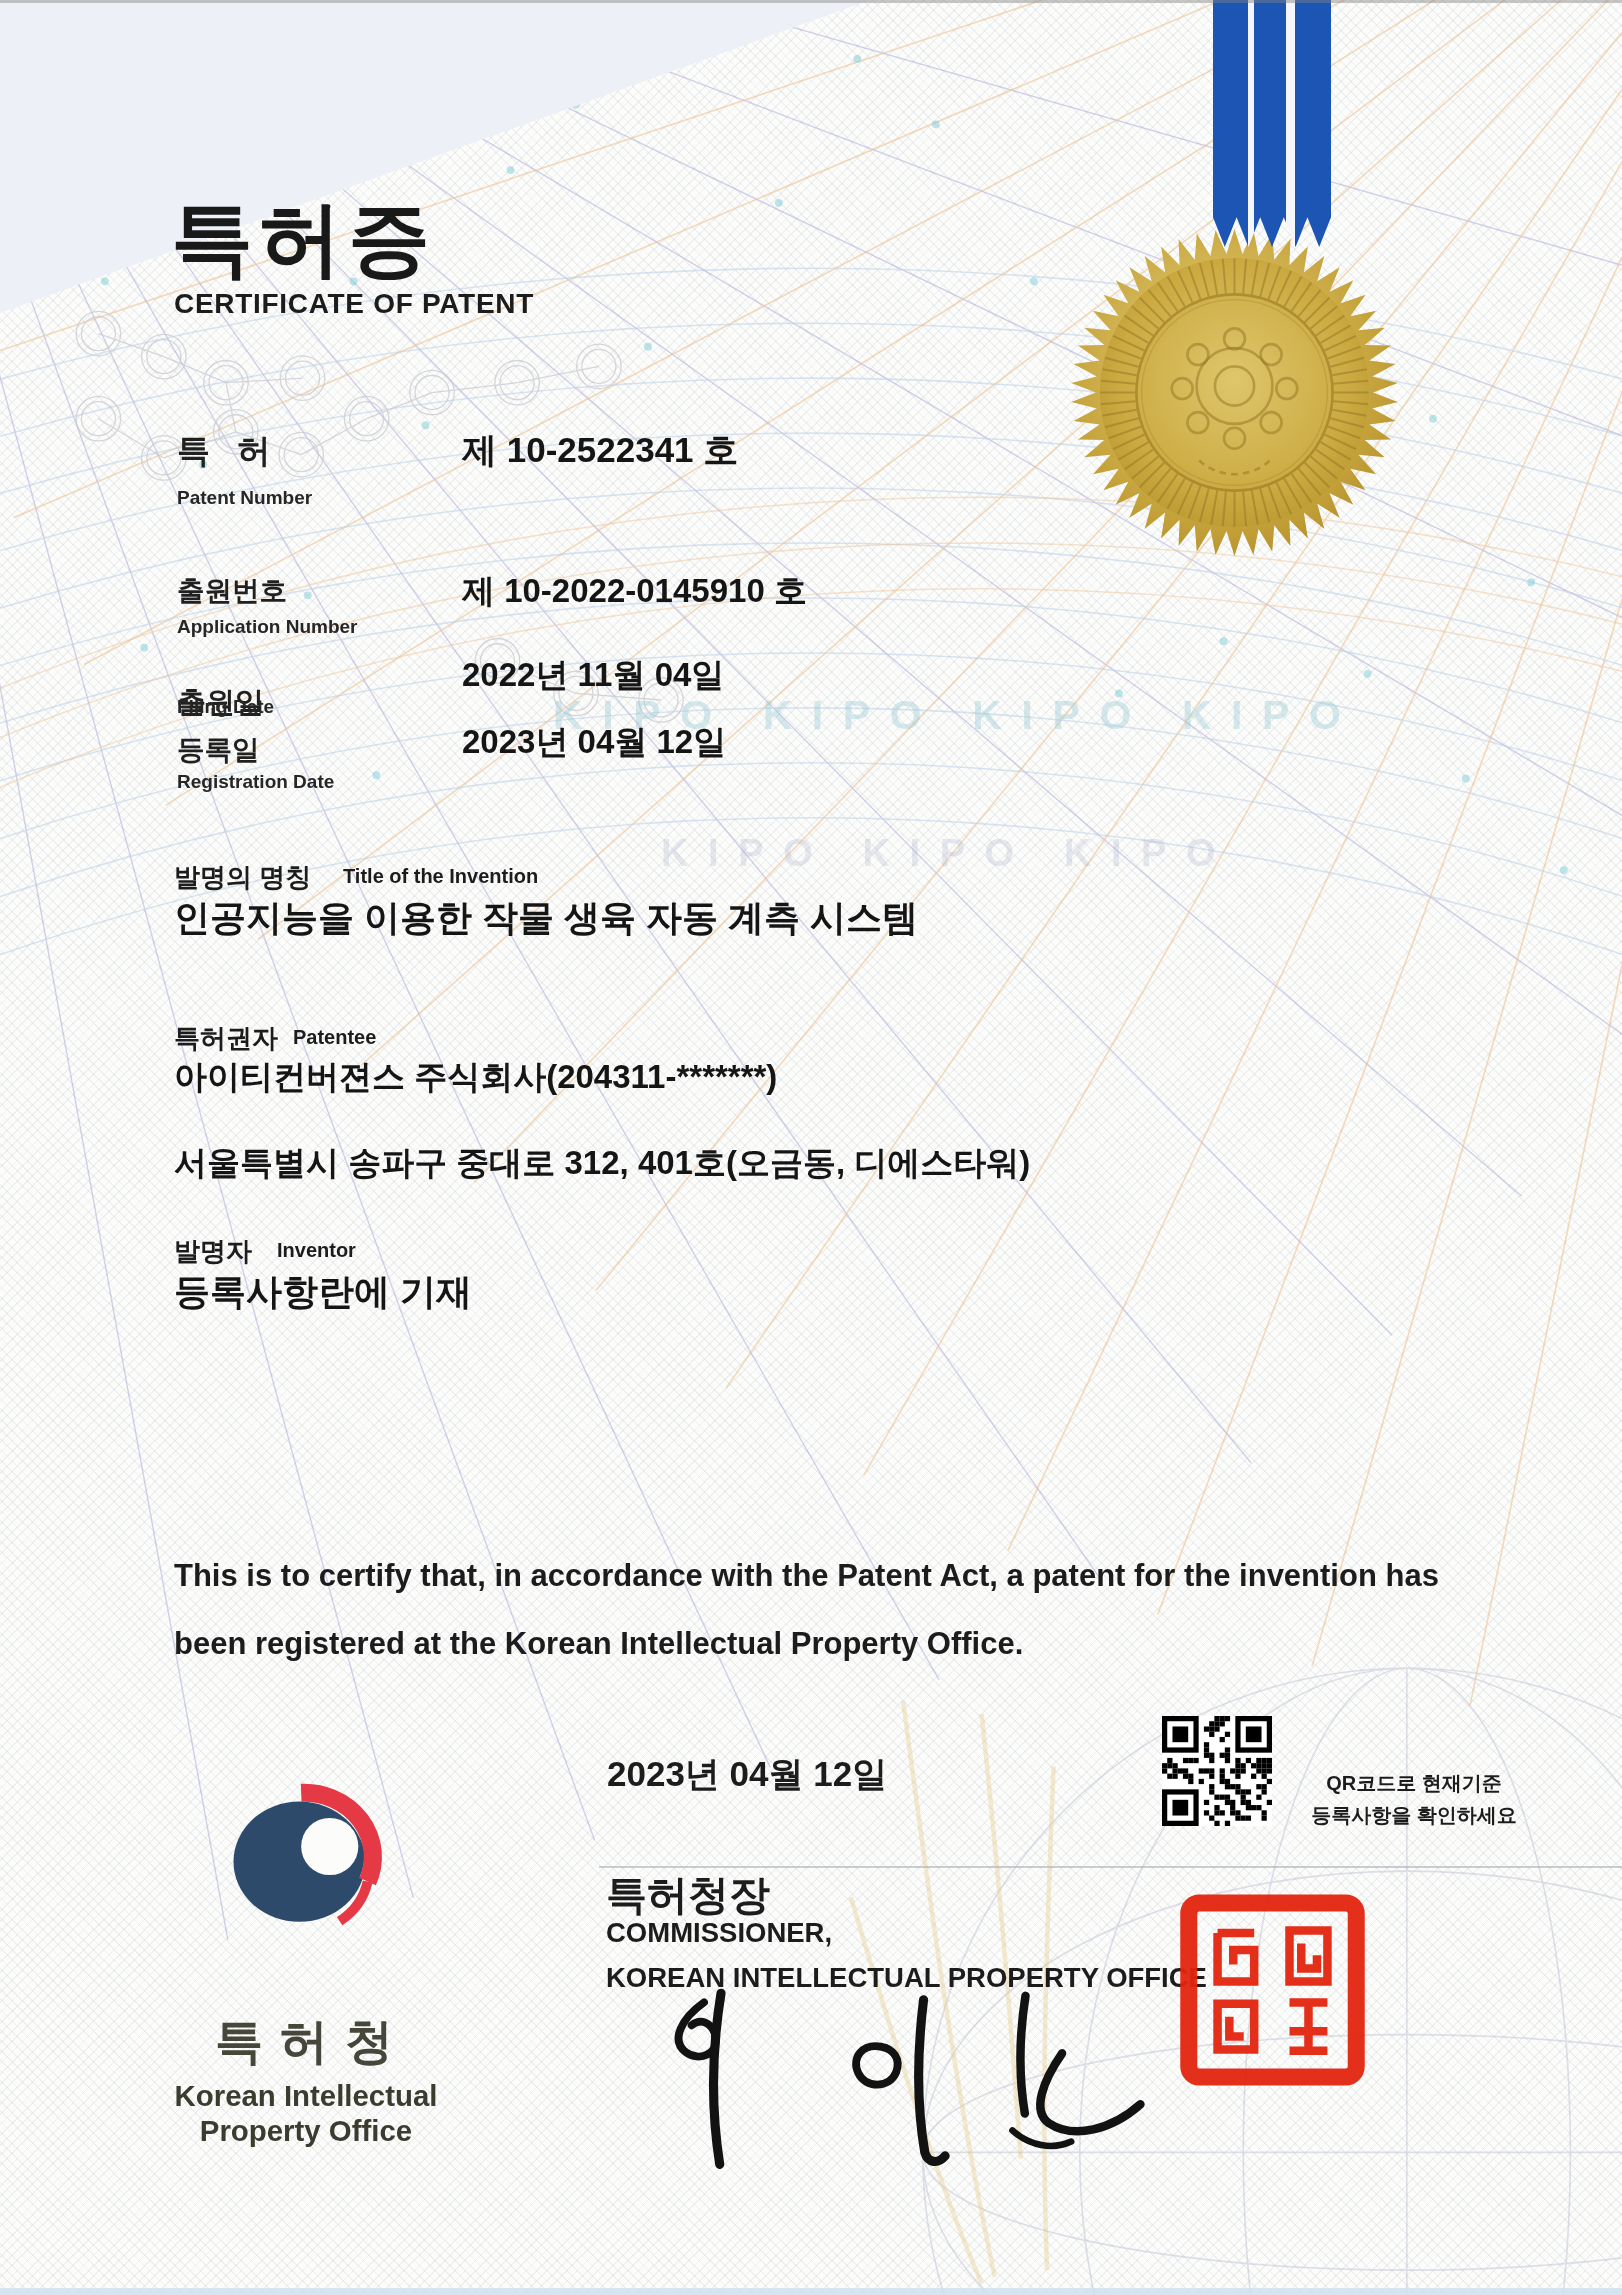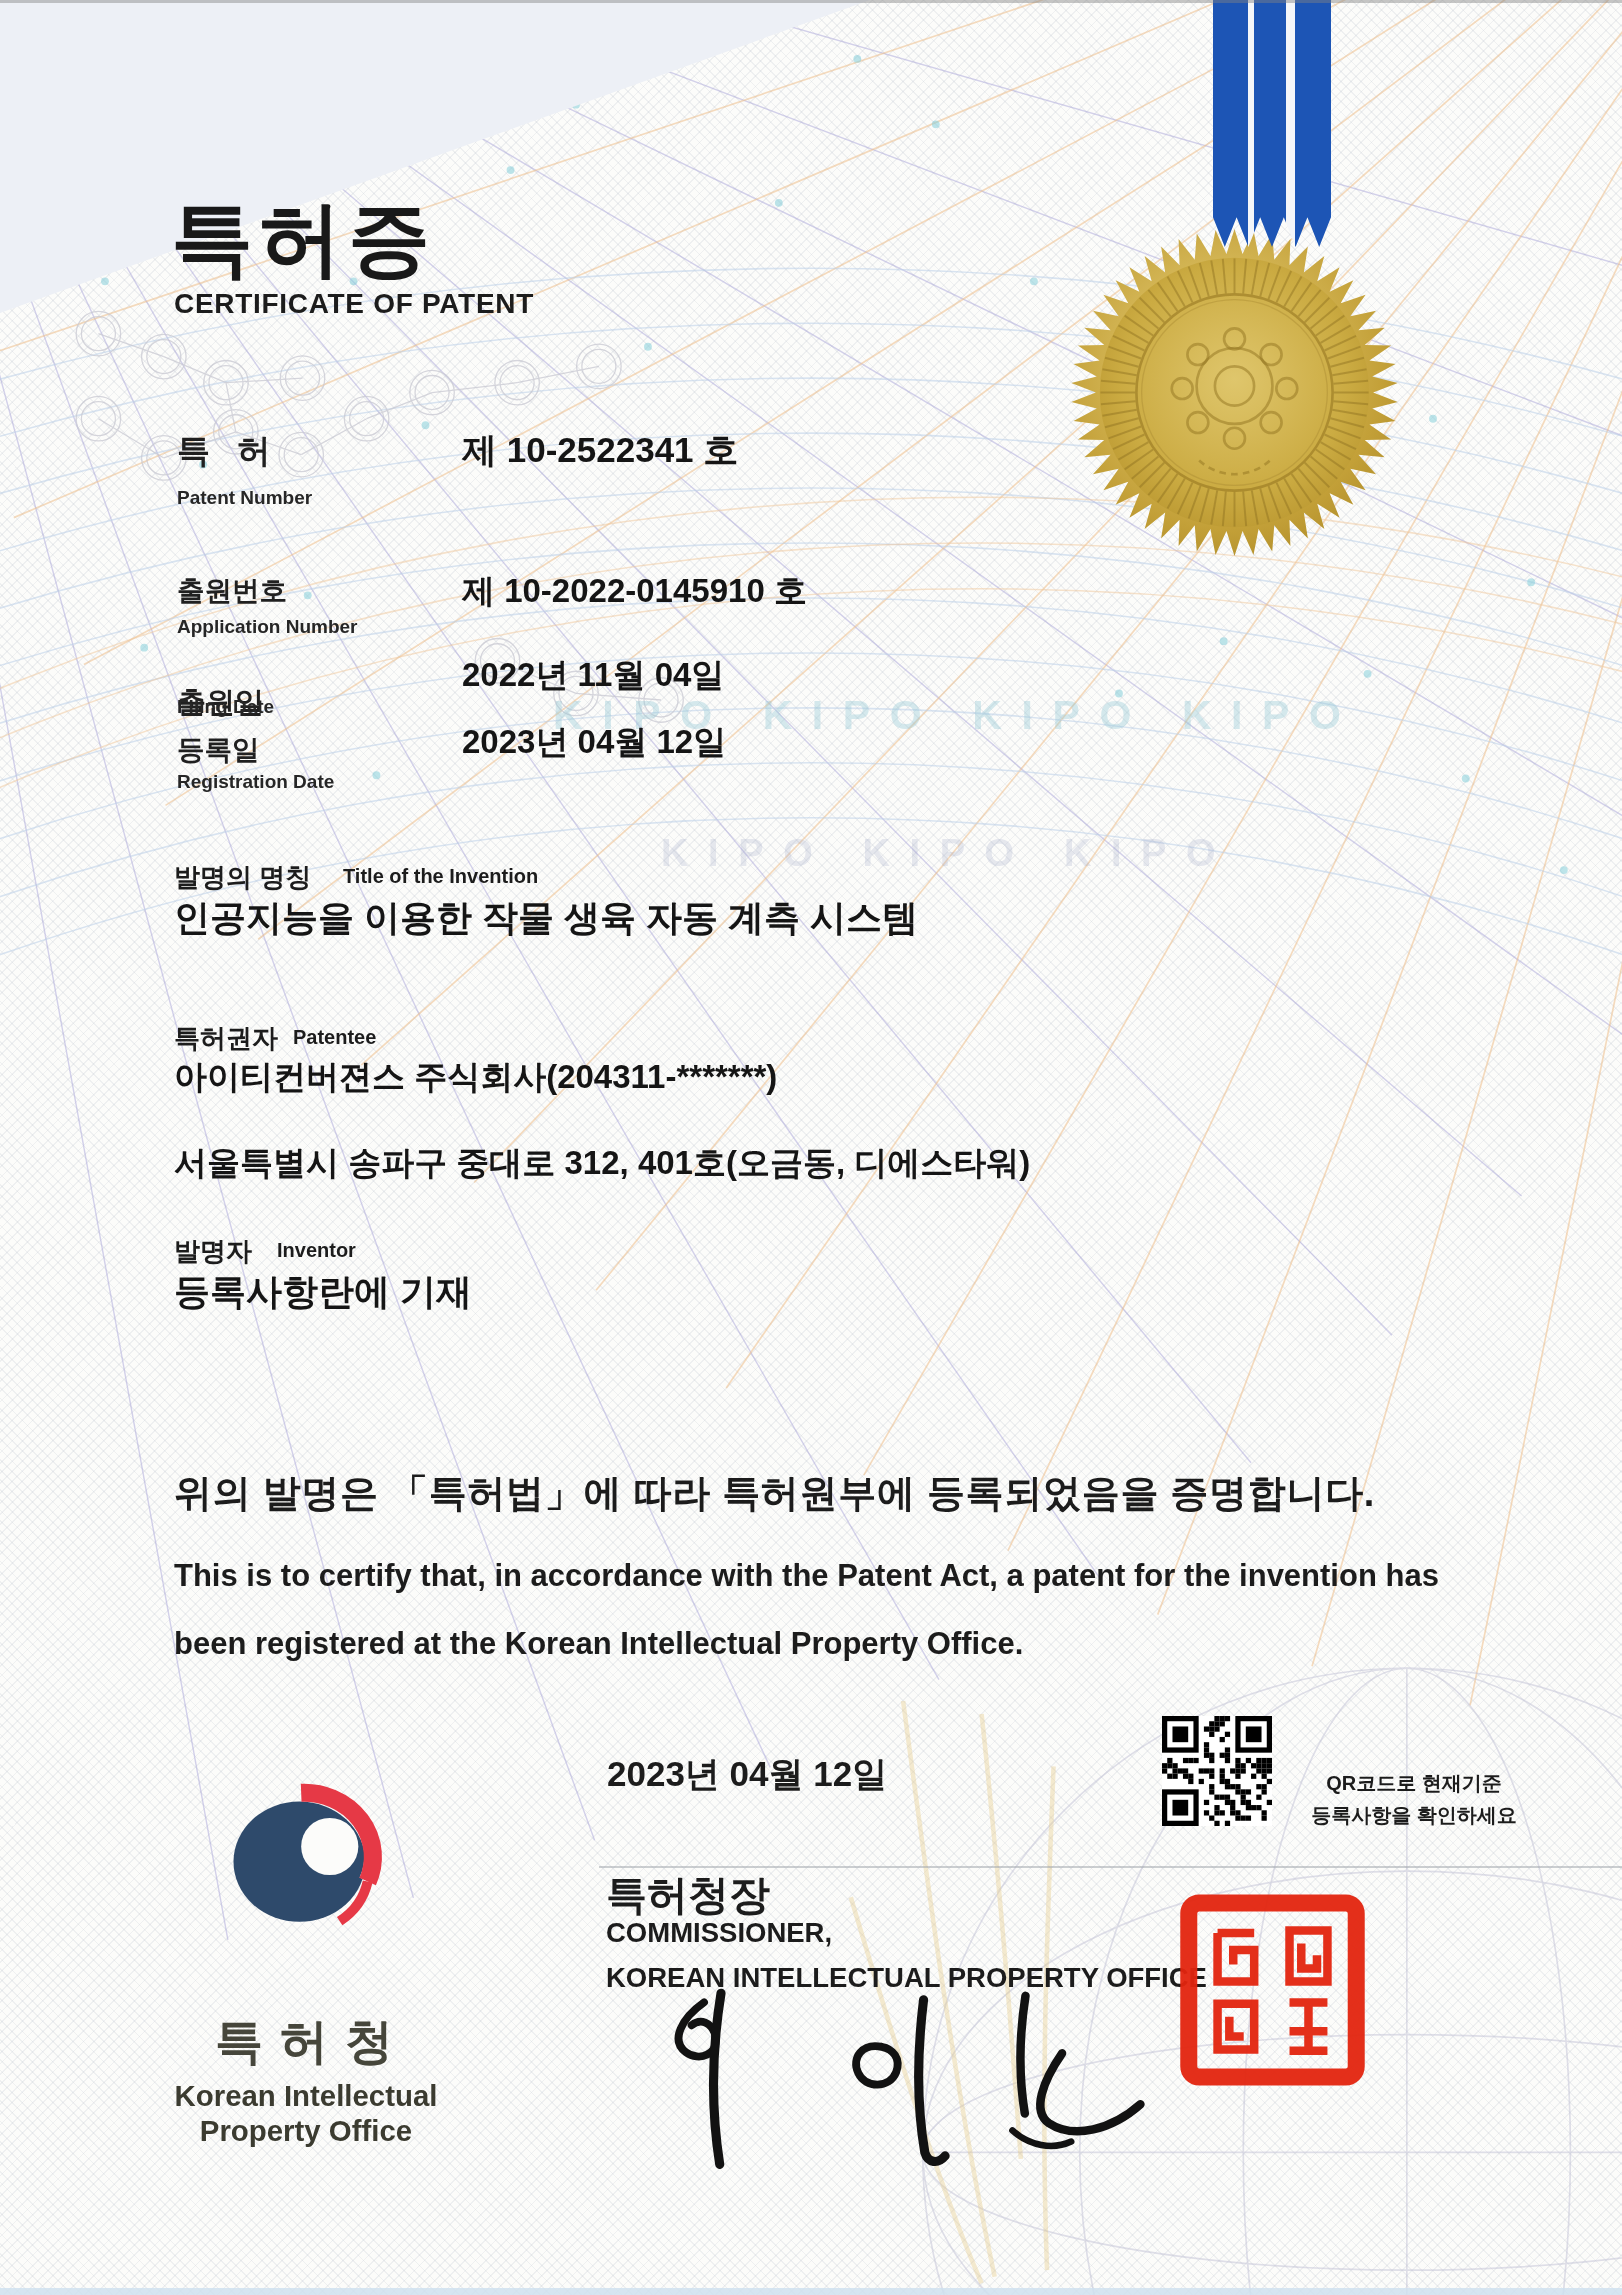--- a/index.html
+++ b/index.html
@@ -364,21 +364,20 @@
 
   <div class="txt pat-label">특허권자</div>
   <div class="txt pat-en">Patentee</div>
   <div class="txt val pat-name">아이티컨버젼스 주식회사(204311-*******)</div>
   <div class="txt val pat-addr">서울특별시 송파구 중대로 312, 401호(오금동, 디에스타워)</div>
 
   <div class="txt invt-label">발명자</div>
   <div class="txt invt-en">Inventor</div>
   <div class="txt val invt-val">등록사항란에 기재</div>
 
-  <div class="txt stmt-ko">위의 발명은 「특허법」에 따라 특허원부에 등록되었음을 증명합니다.</div>
   <div class="txt stmt-en">This is to certify that, in accordance with the Patent Act, a patent for the invention has been registered at the Korean Intellectual Property Office.</div>
 
   <div class="txt issue-date">2023년 04월 12일</div>
   <svg class="qr" width="110" height="110" viewBox="0 0 168 168" aria-label="qr-code">
     <rect x="0" y="0" width="168" height="168" fill="#fff"></rect>
     <g id="qr-modules">
         <rect x="0" y="72" width="8" height="8" fill="#000"></rect>
         <rect x="0" y="80" width="8" height="8" fill="#000"></rect>
         <rect x="8" y="64" width="8" height="8" fill="#000"></rect>
         <rect x="8" y="72" width="8" height="8" fill="#000"></rect>

